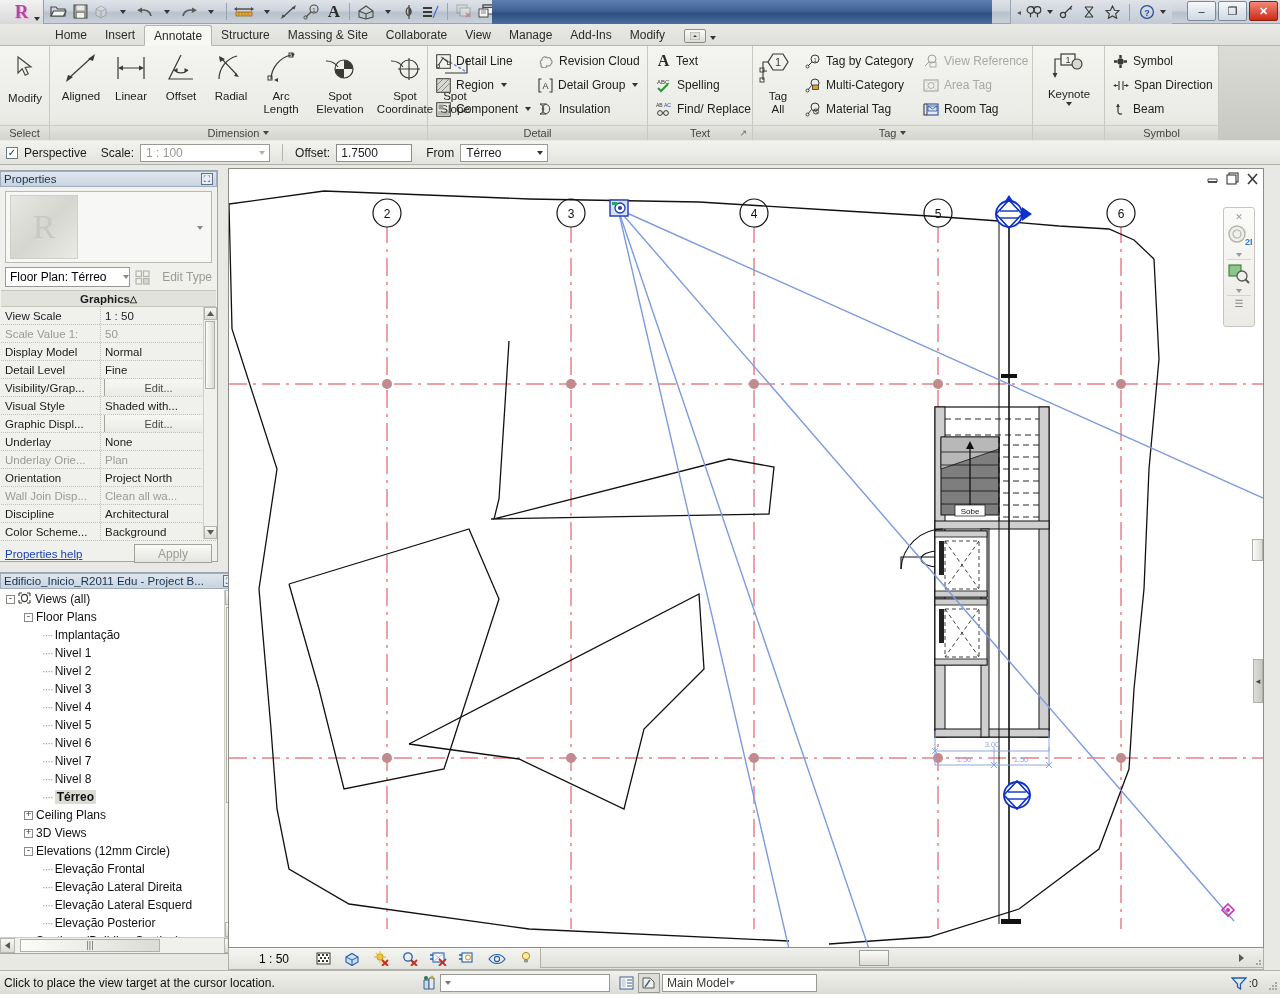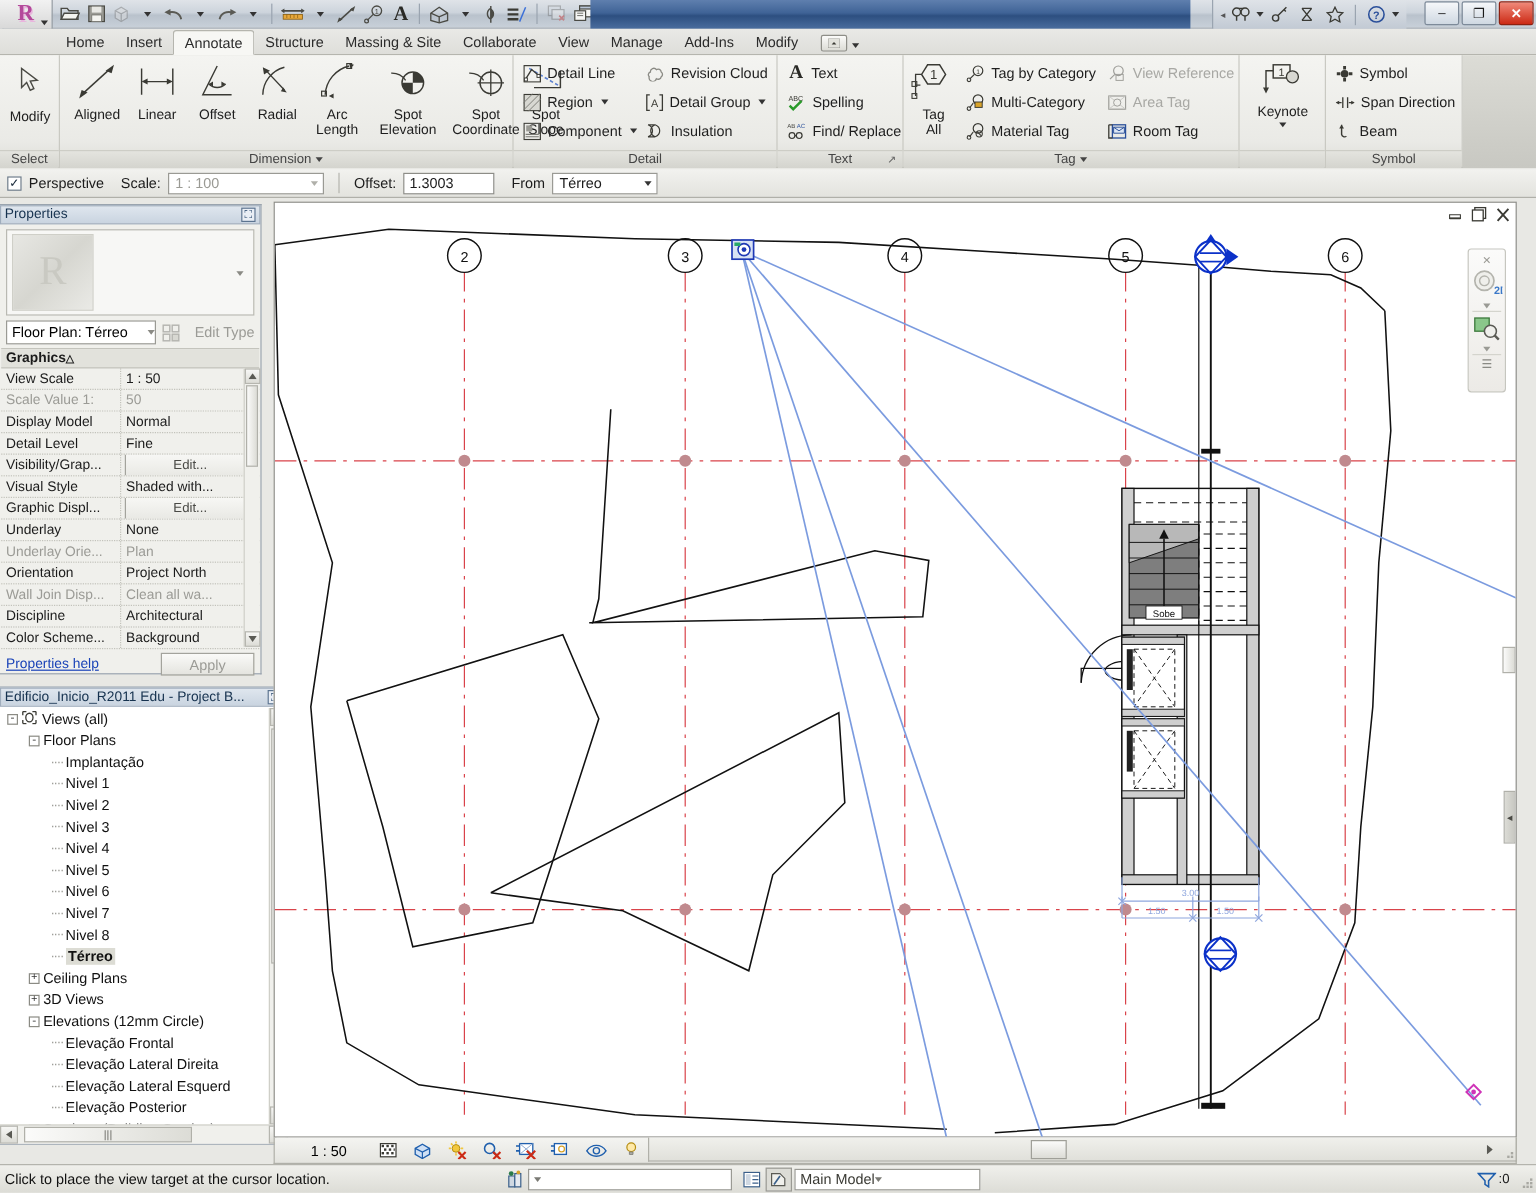--- a/index.html
+++ b/index.html
@@ -172,21 +172,21 @@
   }
   .typerow { display:flex; align-items:center; gap:5px; margin:4px 5px 3px 5px; }
   .typecombo {
     flex:1; height:20px; border:1px solid #9a9a94; background:#fff;
     display:flex;align-items:center;justify-content:space-between;
     padding-left:4px; font-size:12px; cursor:pointer;
   }
   .edittype { display:flex;align-items:center;gap:12px;font-size:12px;color:#9b9b96; cursor:pointer;}
   .ptable { margin:0 1px; border-top:1px solid #c4c4bd; }
   .psec {
-    display:flex; justify-content:flex-start; align-items:center;
+    display:flex; justify-content:center; align-items:center;
     background:#e2e2dc; font-weight:bold; font-size:11.5px; color:#1b1b1b;
     height:16px; padding:0 4px; border-bottom:1px solid #c4c4bd;
   }
   .prow { display:flex; height:18px; font-size:11.5px; border-bottom:1px dotted #c2c2bb; }
   .pkey { width:100px; padding-left:4px; display:flex;align-items:center;
           color:#1b1b1b; border-right:1px dotted #c2c2bb; overflow:hidden; white-space:nowrap;}
   .pval { flex:1; padding-left:4px; display:flex;align-items:center; color:#1b1b1b; overflow:hidden; white-space:nowrap;}
   .prow.dim .pkey, .prow.dim .pval { color:#9b9b96; }
   .pbtn {
     margin:1px 3px; flex:1; height:27px; border:1px solid #a3a39c;
@@ -823,21 +823,21 @@
   <div class="optbar">
     <span class="cbx">✓</span>
     <span>Perspective</span>
     <span style="margin-left:8px;">Scale:</span>
     <span class="combo" style="width:130px;color:#9a9a94;">
       <span>1 : 100</span>
       <span class="caret dc" style="border-top-color:#b0b0aa;"></span>
     </span>
     <span style="width:1px;height:17px;background:#b5b5ae;margin:0 6px;"></span>
     <span>Offset:</span>
-    <span class="txtin" style="width:76px;">1.3003</span>
+    <span class="txtin" style="width:76px;">1.7500</span>
     <span style="margin-left:8px;">From</span>
     <span class="combo" style="width:88px;">
       <span>Térreo</span>
       <span class="caret dc"></span>
     </span>
   </div>
 
   <div class="props">
     <div class="pal-header">
       <span>Properties</span>

